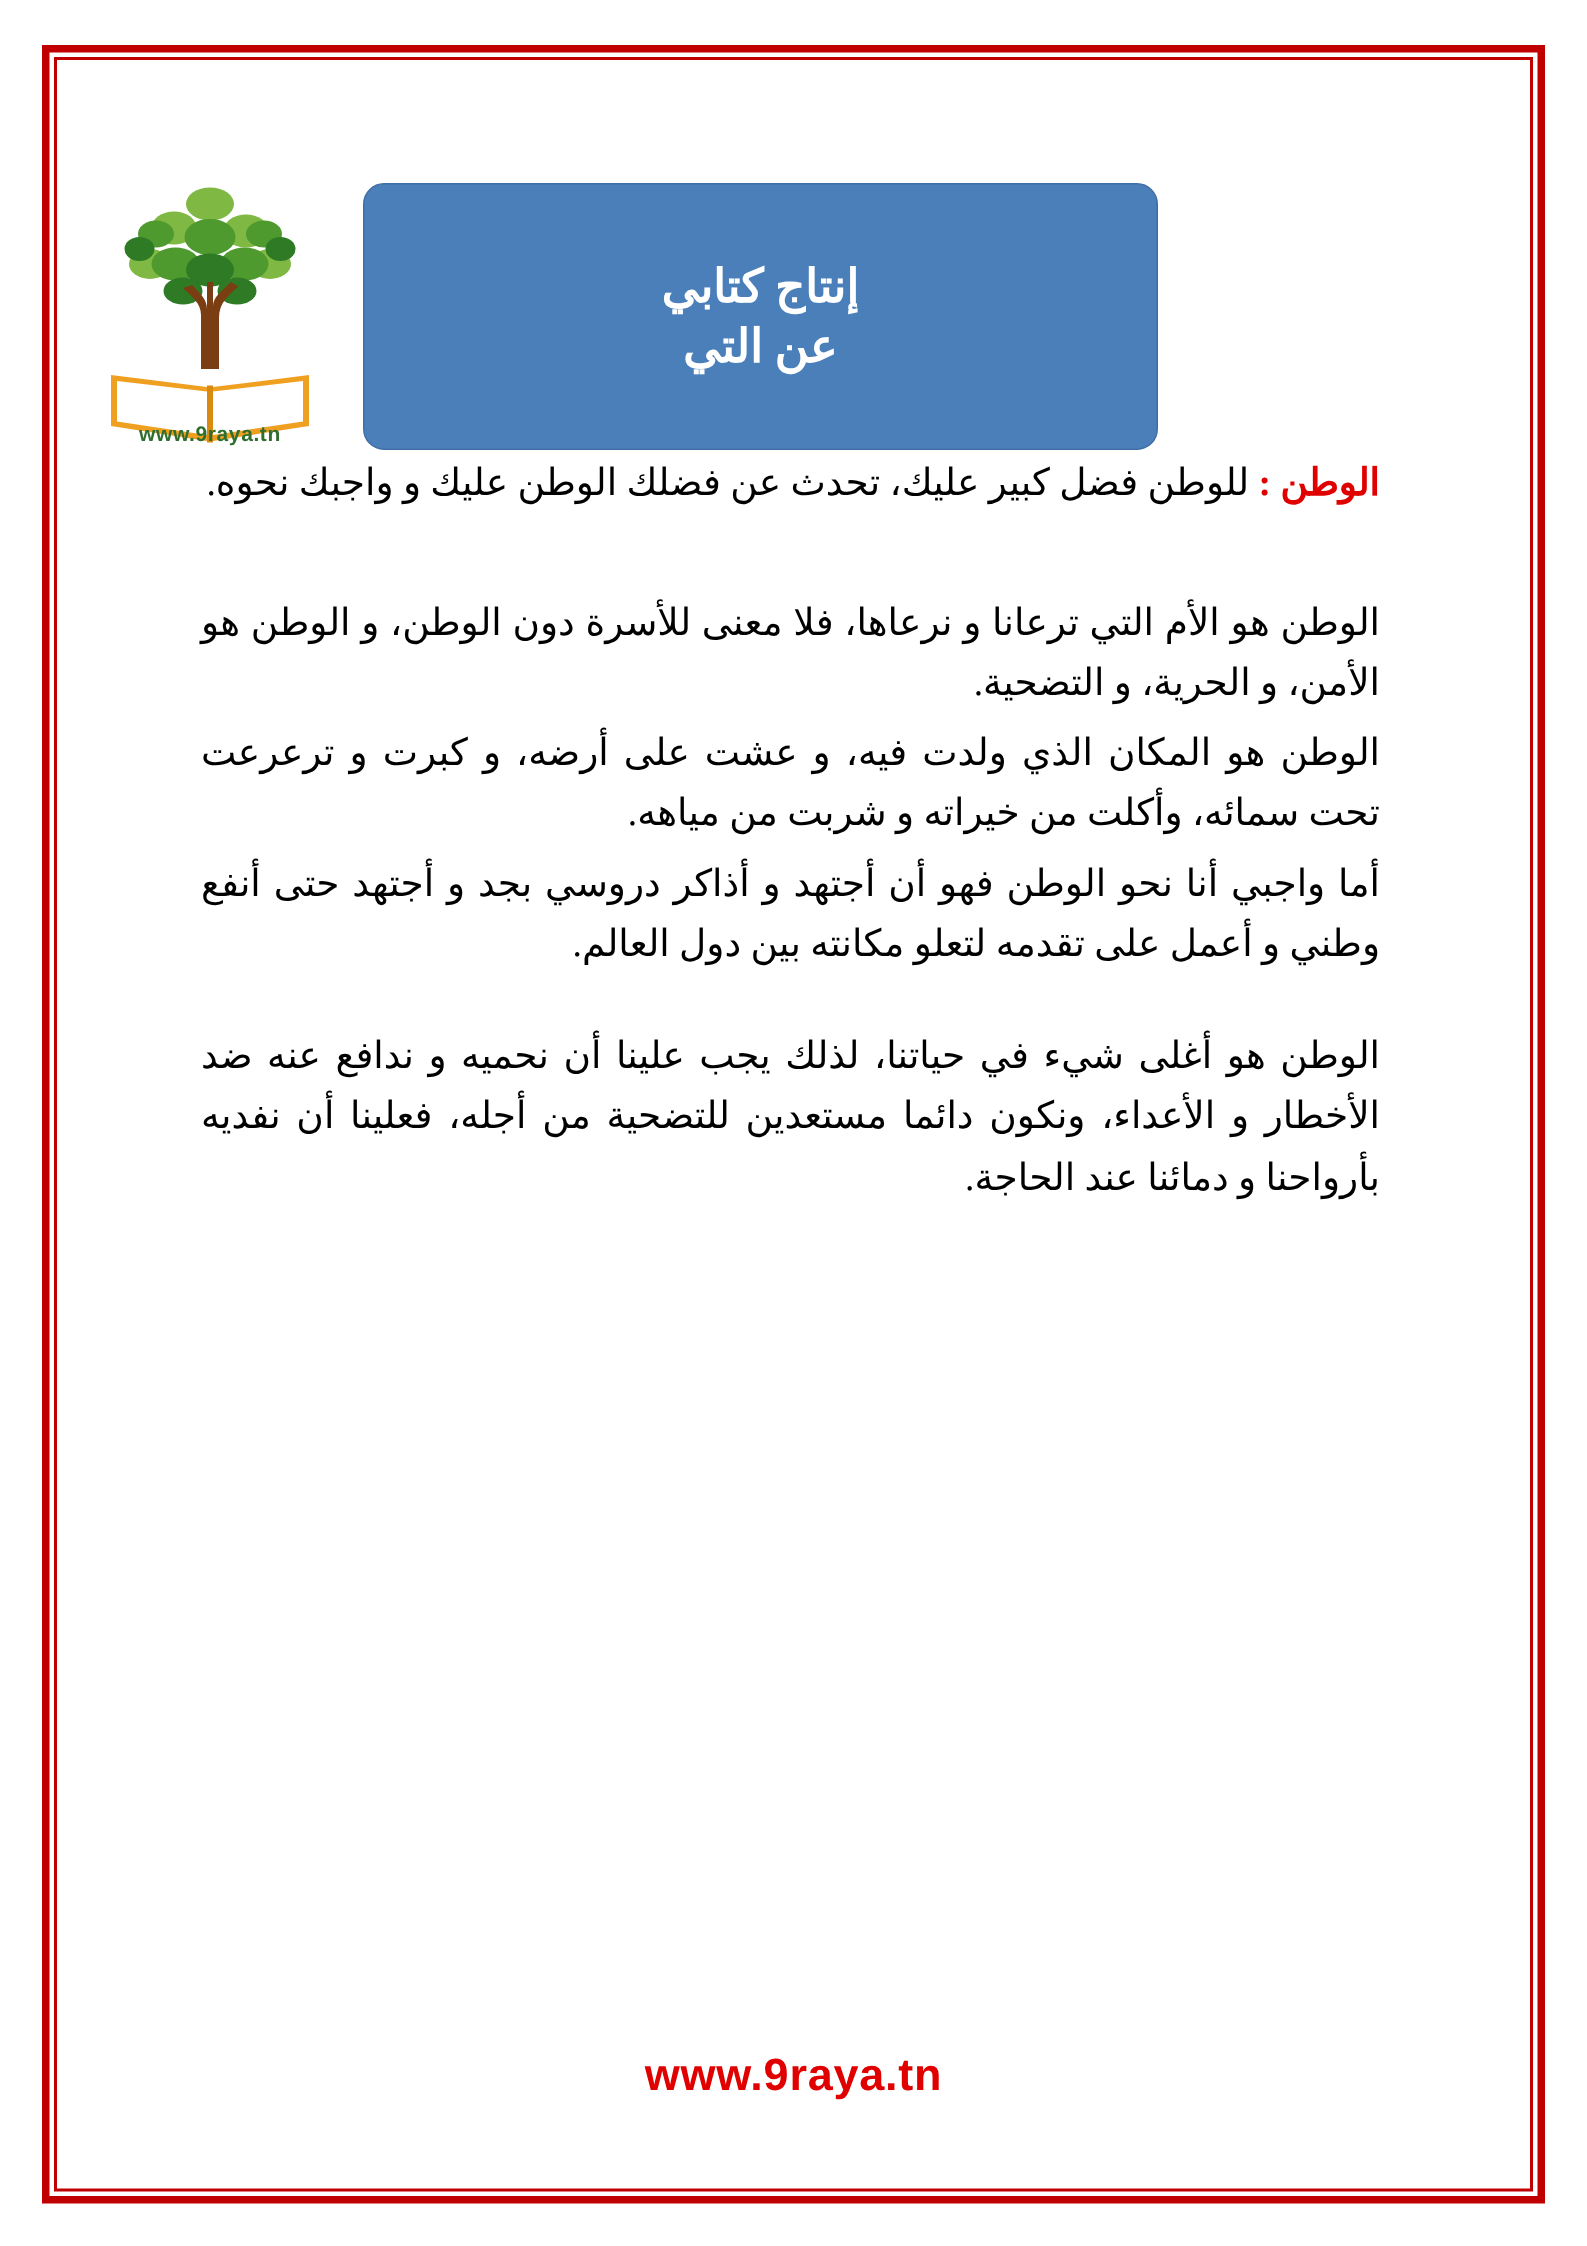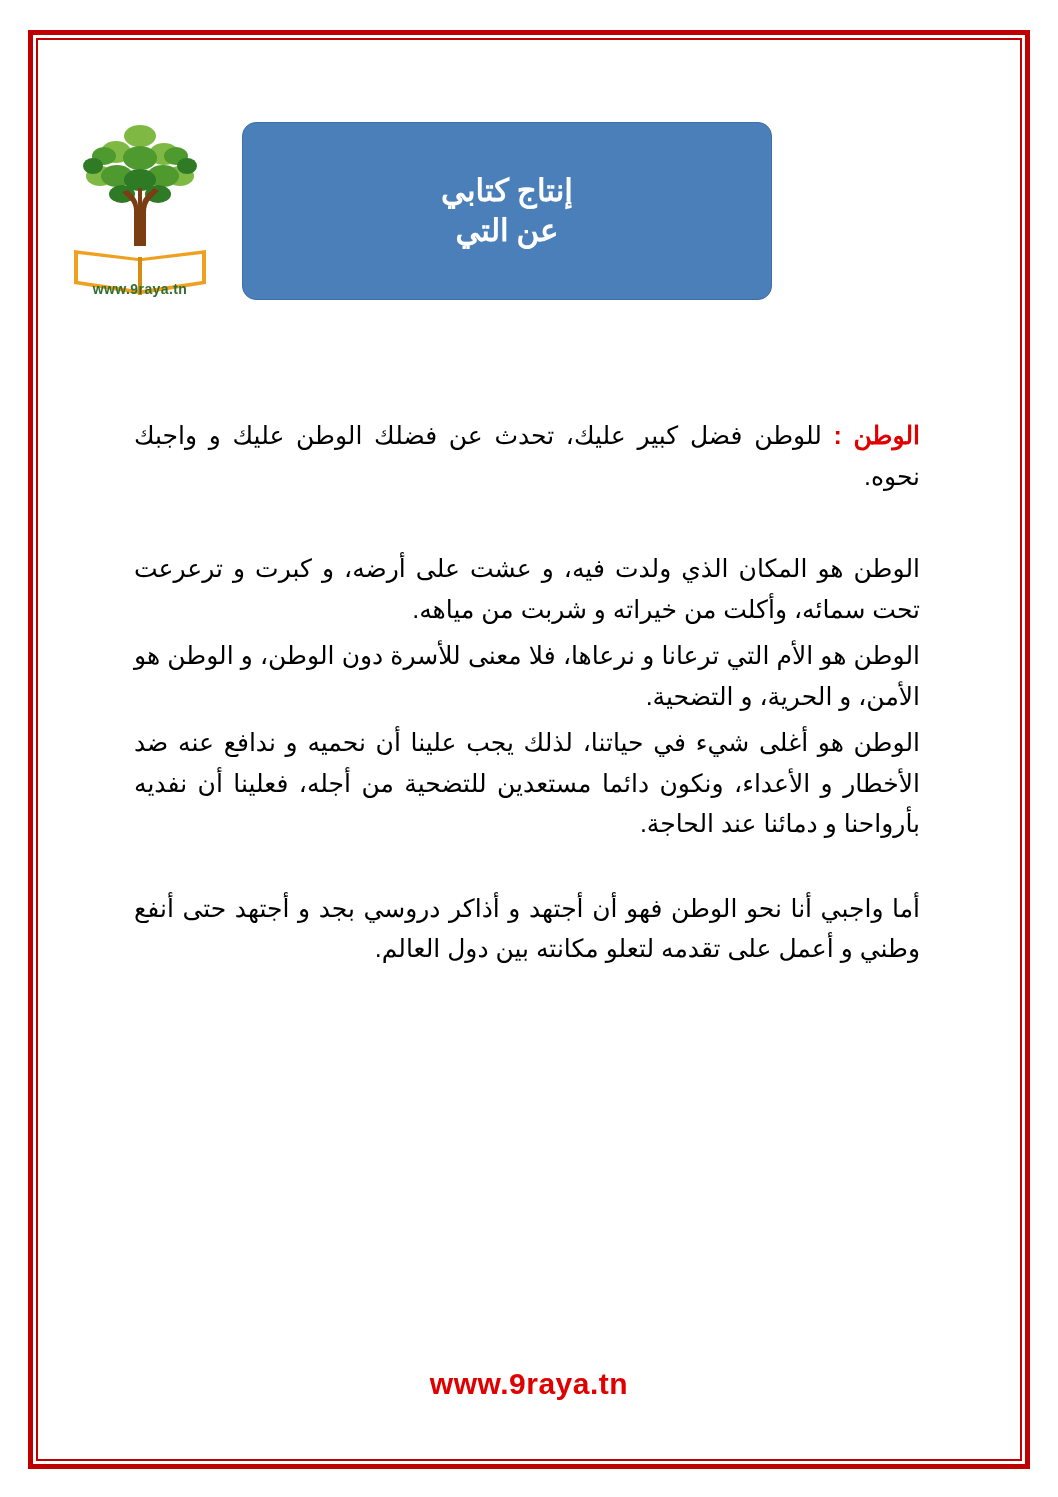--- a/index.html
+++ b/index.html
@@ -100,25 +100,24 @@
     font-family: "Liberation Serif", serif;
     font-weight: bold;
     font-size: 31px;
     line-height: 1.2;
     text-align: center;
     direction: rtl;
   }
 
   
   .body-text {
-    margin-top: 112px;
     padding: 0 78px 0 74px;
     direction: rtl;
     text-align: right;
-    font-family: Liberation Sans, sans-serif;
+    font-family: Liberation Serif, serif;
     font-size: 25px;
     color: #000000;
     line-height: 1.62;
   }
 
   .para {
     margin: 0 0 34px 0;
     text-align: justify;
     text-align-last: right;
   }
@@ -201,24 +200,24 @@
         <div class="title-line">إنتاج كتابي</div>
         <div class="title-line">عن التي</div>
       </div>
 
     </div>
 
     <div class="body-text">
 
       <p class="para lead"><span class="label-red">الوطن :</span><span> للوطن فضل كبير عليك، تحدث عن فضلك الوطن عليك و واجبك نحوه.</span></p>
 
+      <p class="para block-tight">الوطن هو الأم التي ترعانا و نرعاها، فلا معنى للأسرة دون الوطن، و الوطن هو الأمن، و الحرية، و التضحية.</p>
       <p class="para block-tight">الوطن هو المكان الذي ولدت فيه، و عشت على أرضه، و كبرت و ترعرعت تحت سمائه، وأكلت من خيراته و شربت من مياهه.</p>
-      <p class="para block-tight">الوطن هو الأم التي ترعانا و نرعاها، فلا معنى للأسرة دون الوطن، و الوطن هو الأمن، و الحرية، و التضحية.</p>
+      <p class="para">أما واجبي أنا نحو الوطن فهو أن أجتهد و أذاكر دروسي بجد و أجتهد حتى أنفع وطني و أعمل على تقدمه لتعلو مكانته بين دول العالم.</p>
       <p class="para block-gap">الوطن هو أغلى شيء في حياتنا، لذلك يجب علينا أن نحميه و ندافع عنه ضد الأخطار و الأعداء، ونكون دائما مستعدين للتضحية من أجله، فعلينا أن نفديه بأرواحنا و دمائنا عند الحاجة.</p>
-      <p class="para">أما واجبي أنا نحو الوطن فهو أن أجتهد و أذاكر دروسي بجد و أجتهد حتى أنفع وطني و أعمل على تقدمه لتعلو مكانته بين دول العالم.</p>
 
     </div>
 
     <div class="footer">
       <span class="footer-url">www.9raya.tn</span>
     </div>
 
   </div>
 </div>
 

